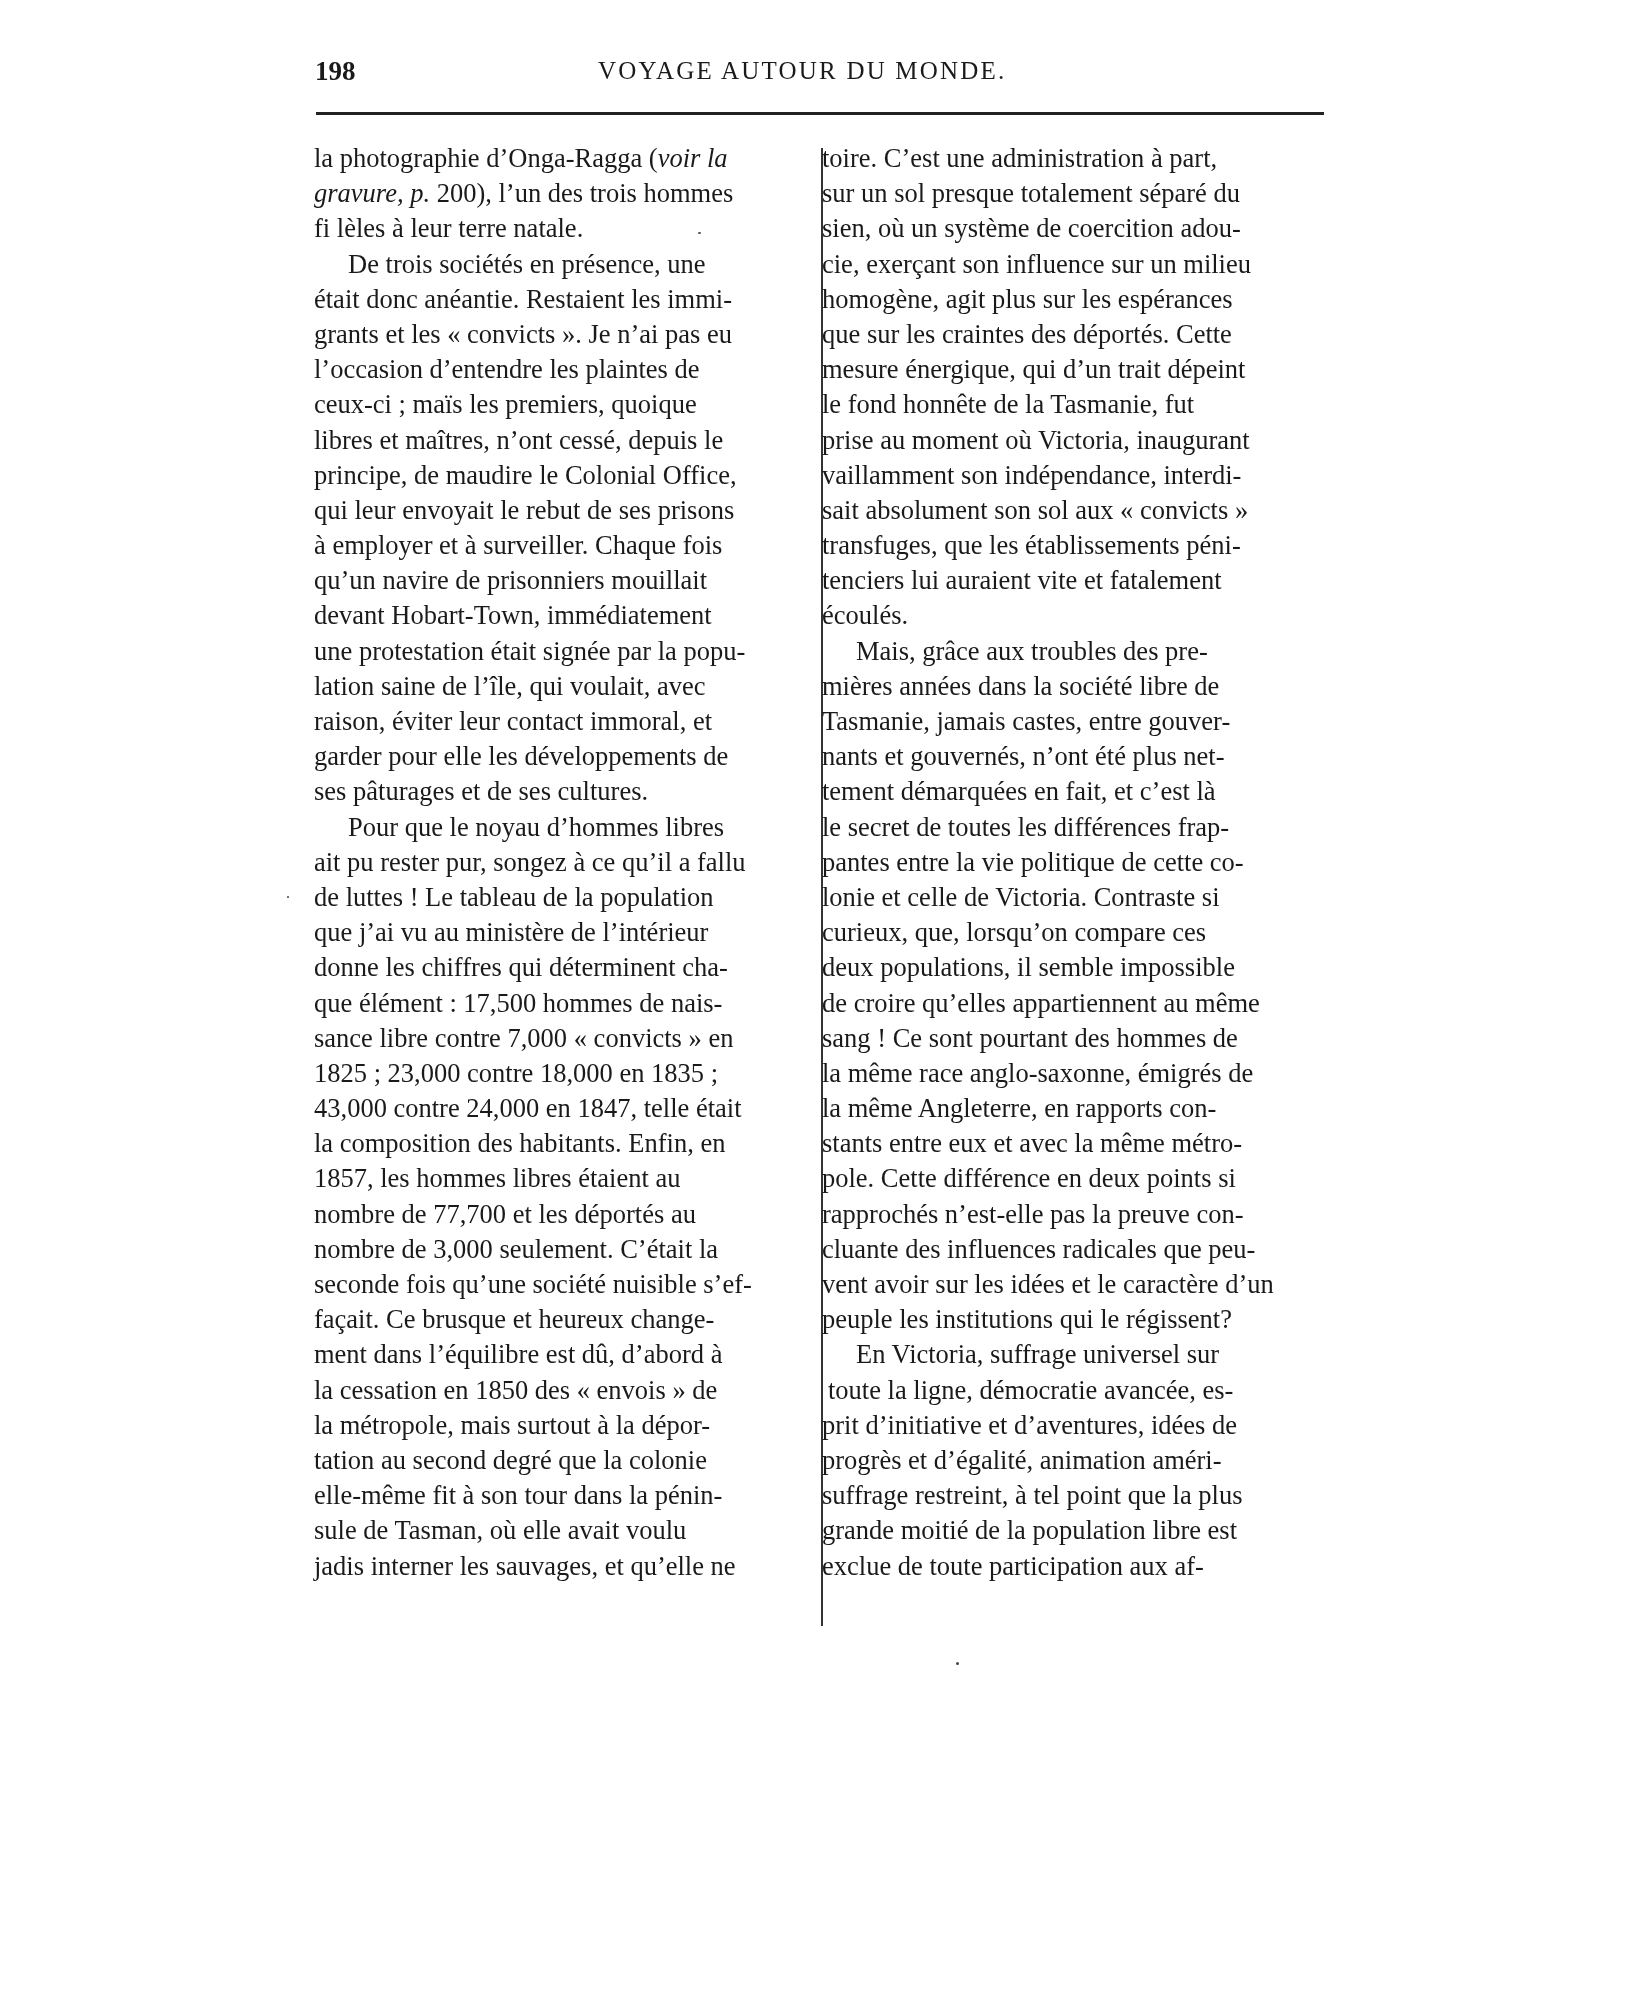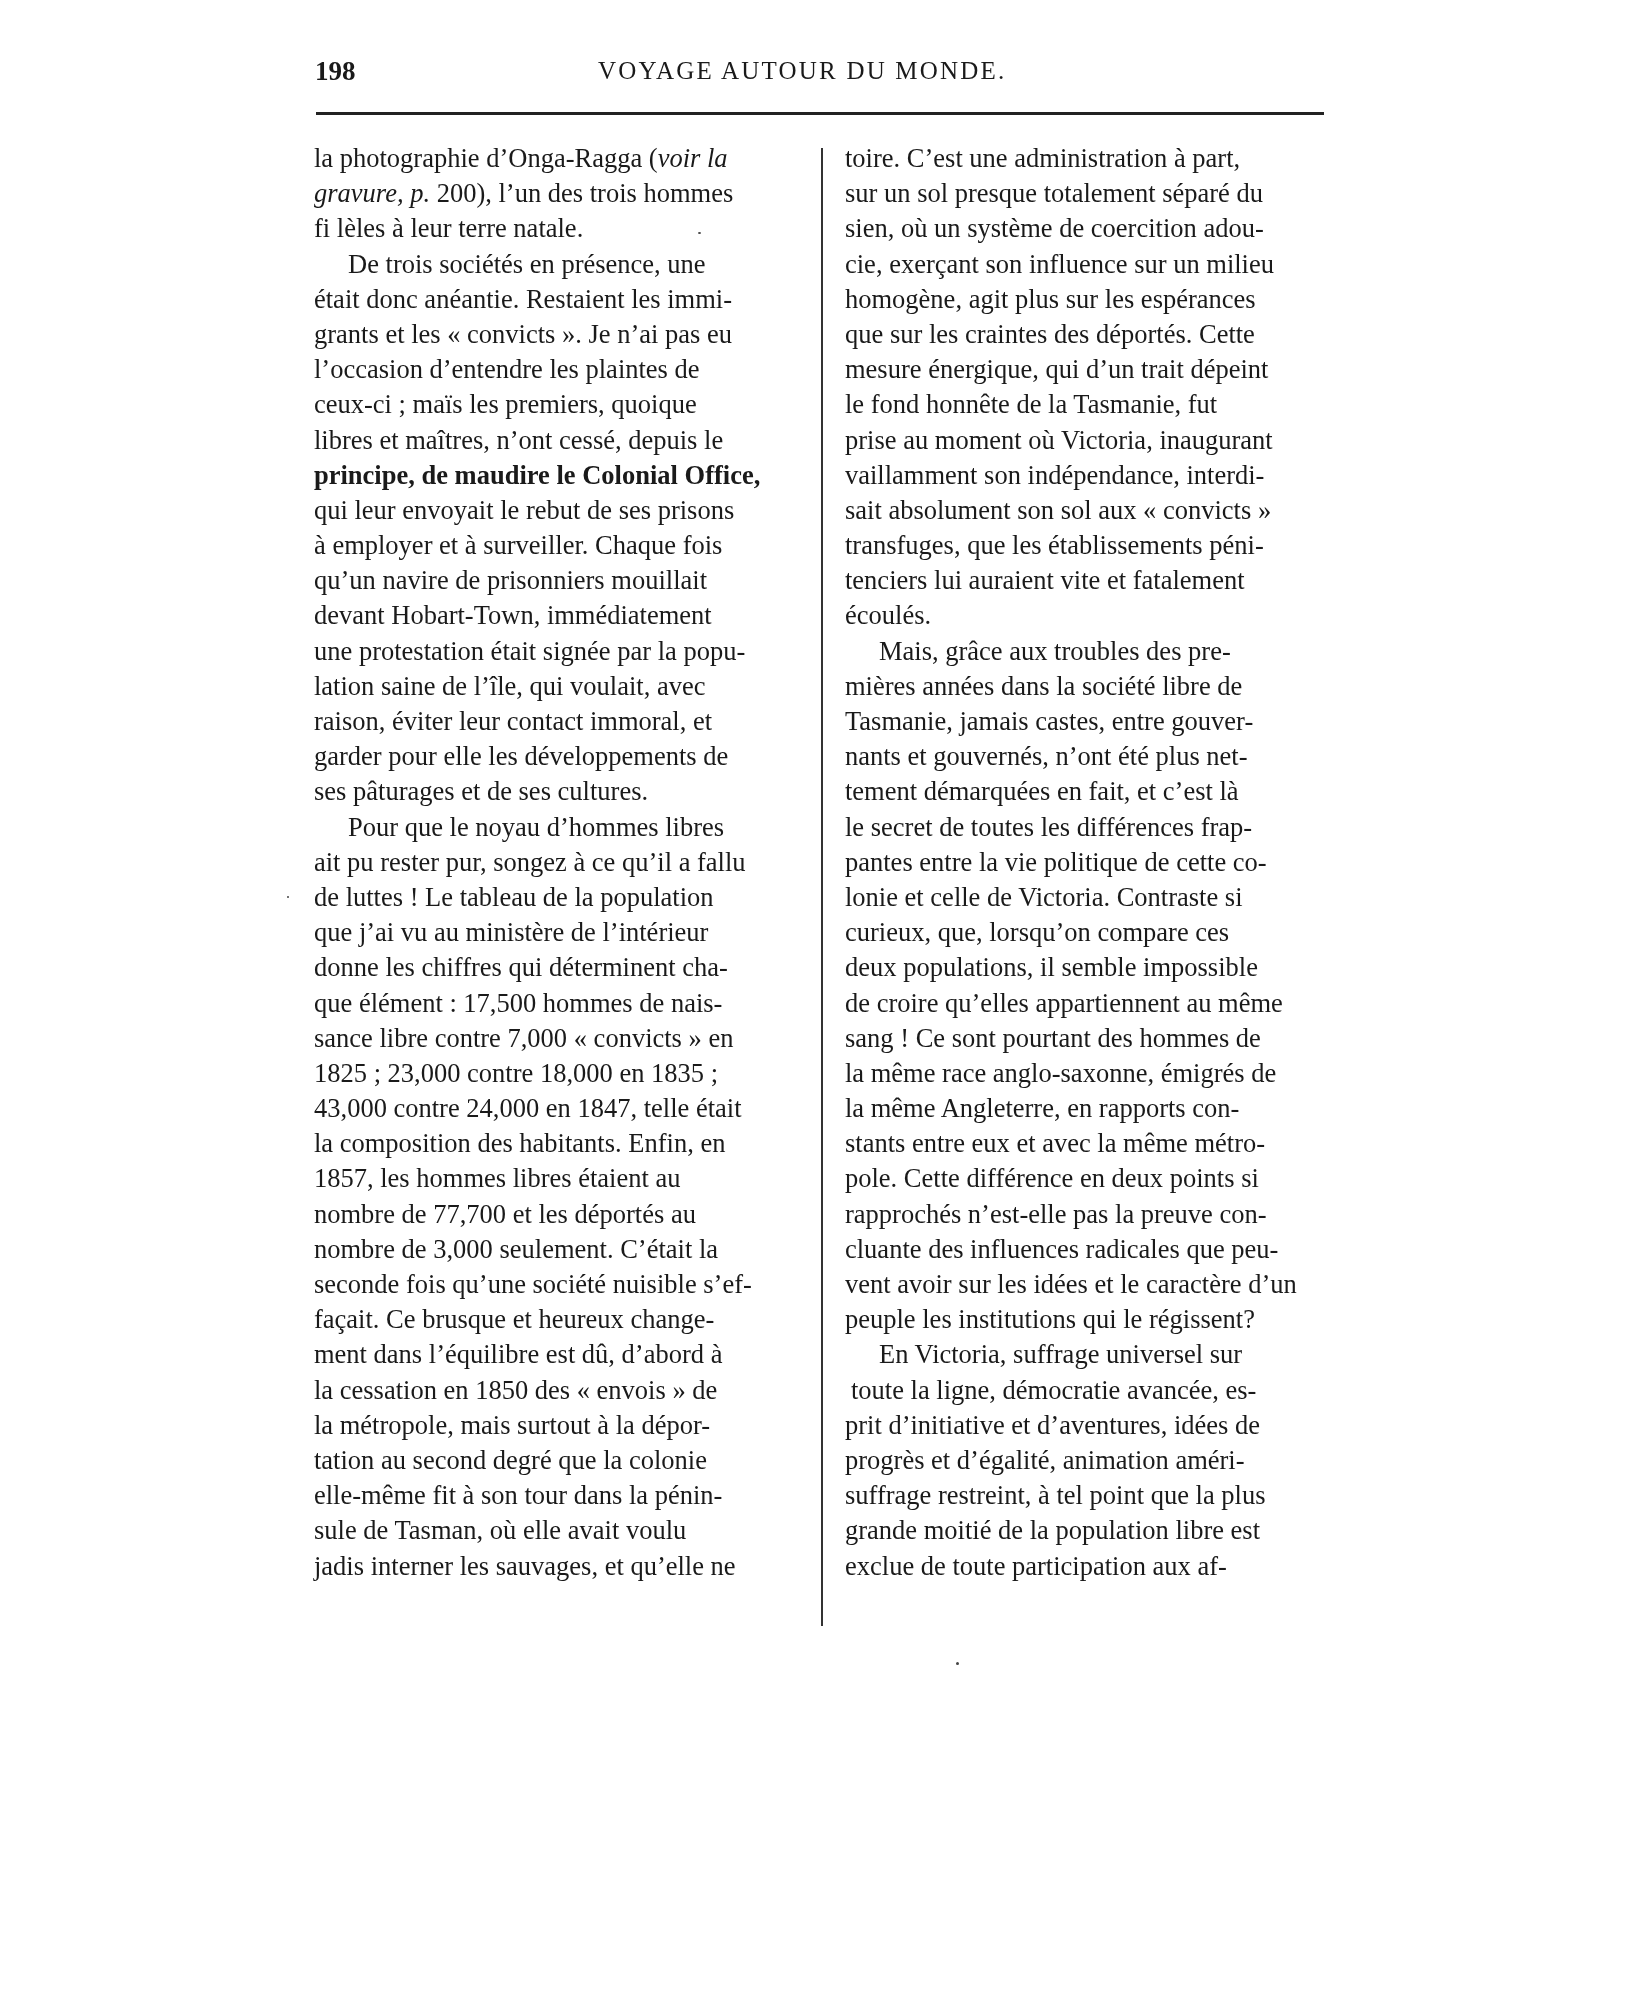--- a/index.html
+++ b/index.html
@@ -4,21 +4,21 @@
 <style>
   html, body { margin: 0; padding: 0; background: #ffffff; }
   body { width: 1630px; height: 2000px; position: relative; overflow: hidden;
          font-family: "Liberation Serif", "DejaVu Serif", serif; color: #1a1a1a; }
   .page-number { position: absolute; left: 315px; top: 56px; font-size: 27px; line-height: 30px; font-weight: bold; }
   .running-head { position: absolute; left: 598px; top: 56px; width: 446px; font-size: 25px; line-height: 30px;
                   letter-spacing: 2.2px; white-space: nowrap; }
   .head-rule { position: absolute; left: 316px; top: 112px; width: 1008px; height: 3px; background: #222; }
   .col { position: absolute; top: 141px; }
   .col-left { left: 314px; width: 484px; }
-  .col-right { left: 845px; width: 479px; }
+  .col-right { left: 822px; width: 479px; }
   .col-divider { position: absolute; left: 821px; top: 148px; width: 2px; height: 1478px; background: #333; }
   .line { display: block; height: 35.2px; line-height: 35.2px; font-size: 26.5px; text-align: justify; text-align-last: justify; white-space: nowrap; overflow: visible; }
   .line.end { text-align-last: left; }
   .line.indent { padding-left: 34px; }
   .line span.it { font-style: italic; }
   .speck { position: absolute; width: 3px; height: 3px; border-radius: 50%; background: #444; }
 </style>
 </head>
 <body>
 
@@ -29,21 +29,21 @@
 <div class="col col-left" id="col-left">
     <div class="line" style="white-space: nowrap; word-spacing: 0px; text-align: left; text-align-last: left;"><span>la photographie d’Onga-Ragga (</span><span class="it">voir la</span></div>
     <div class="line" style="white-space: nowrap; word-spacing: 0px; text-align: left; text-align-last: left;"><span class="it">gravure, p.</span><span> 200)</span><span>, l’un des trois hommes</span></div>
     <div class="line end" style="white-space: nowrap;">fi lèles à leur terre natale.</div>
     <div class="line indent" style="white-space: nowrap; word-spacing: 0px; text-align: left; text-align-last: left;">De trois sociétés en présence, une</div>
     <div class="line" style="white-space: nowrap; word-spacing: 0px; text-align: left; text-align-last: left;">était donc anéantie. Restaient les immi-</div>
     <div class="line" style="white-space: nowrap; word-spacing: 0px; text-align: left; text-align-last: left;">grants et les « convicts ». Je n’ai pas eu</div>
     <div class="line" style="white-space: nowrap; word-spacing: 0px; text-align: left; text-align-last: left;">l’occasion d’entendre les plaintes de</div>
     <div class="line" style="white-space: nowrap; word-spacing: 0px; text-align: left; text-align-last: left;">ceux-ci ; maïs les premiers, quoique</div>
     <div class="line" style="white-space: nowrap; word-spacing: 0px; text-align: left; text-align-last: left;">libres et maîtres, n’ont cessé, depuis le</div>
-    <div class="line" style="white-space: nowrap; word-spacing: 0px; text-align: center; text-align-last: left; font-weight: bold;">principe, de maudire le Colonial Office,</div>
+    <div class="line" style="white-space: nowrap; word-spacing: 0px; text-align: center; text-align-last: left;">principe, de maudire le Colonial Office,</div>
     <div class="line" style="white-space: nowrap; word-spacing: 0px; text-align: left; text-align-last: left;">qui leur envoyait le rebut de ses prisons</div>
     <div class="line" style="white-space: nowrap; word-spacing: 0px; text-align: left; text-align-last: left;">à employer et à surveiller. Chaque fois</div>
     <div class="line" style="white-space: nowrap; word-spacing: 0px; text-align: left; text-align-last: left;">qu’un navire de prisonniers mouillait</div>
     <div class="line" style="white-space: nowrap; word-spacing: 0px; text-align: left; text-align-last: left;">devant Hobart-Town, immédiatement</div>
     <div class="line" style="white-space: nowrap; word-spacing: 0px; text-align: left; text-align-last: left;">une protestation était signée par la popu-</div>
     <div class="line" style="white-space: nowrap; word-spacing: 0px; text-align: left; text-align-last: left;">lation saine de l’île, qui voulait, avec</div>
     <div class="line" style="white-space: nowrap; word-spacing: 0px; text-align: left; text-align-last: left;">raison, éviter leur contact immoral, et</div>
     <div class="line" style="white-space: nowrap; word-spacing: 0px; text-align: left; text-align-last: left;">garder pour elle les développements de</div>
     <div class="line end" style="white-space: nowrap;">ses pâturages et de ses cultures.</div>
     <div class="line indent" style="white-space: nowrap; word-spacing: 0px; text-align: left; text-align-last: left;">Pour que le noyau d’hommes libres</div>

